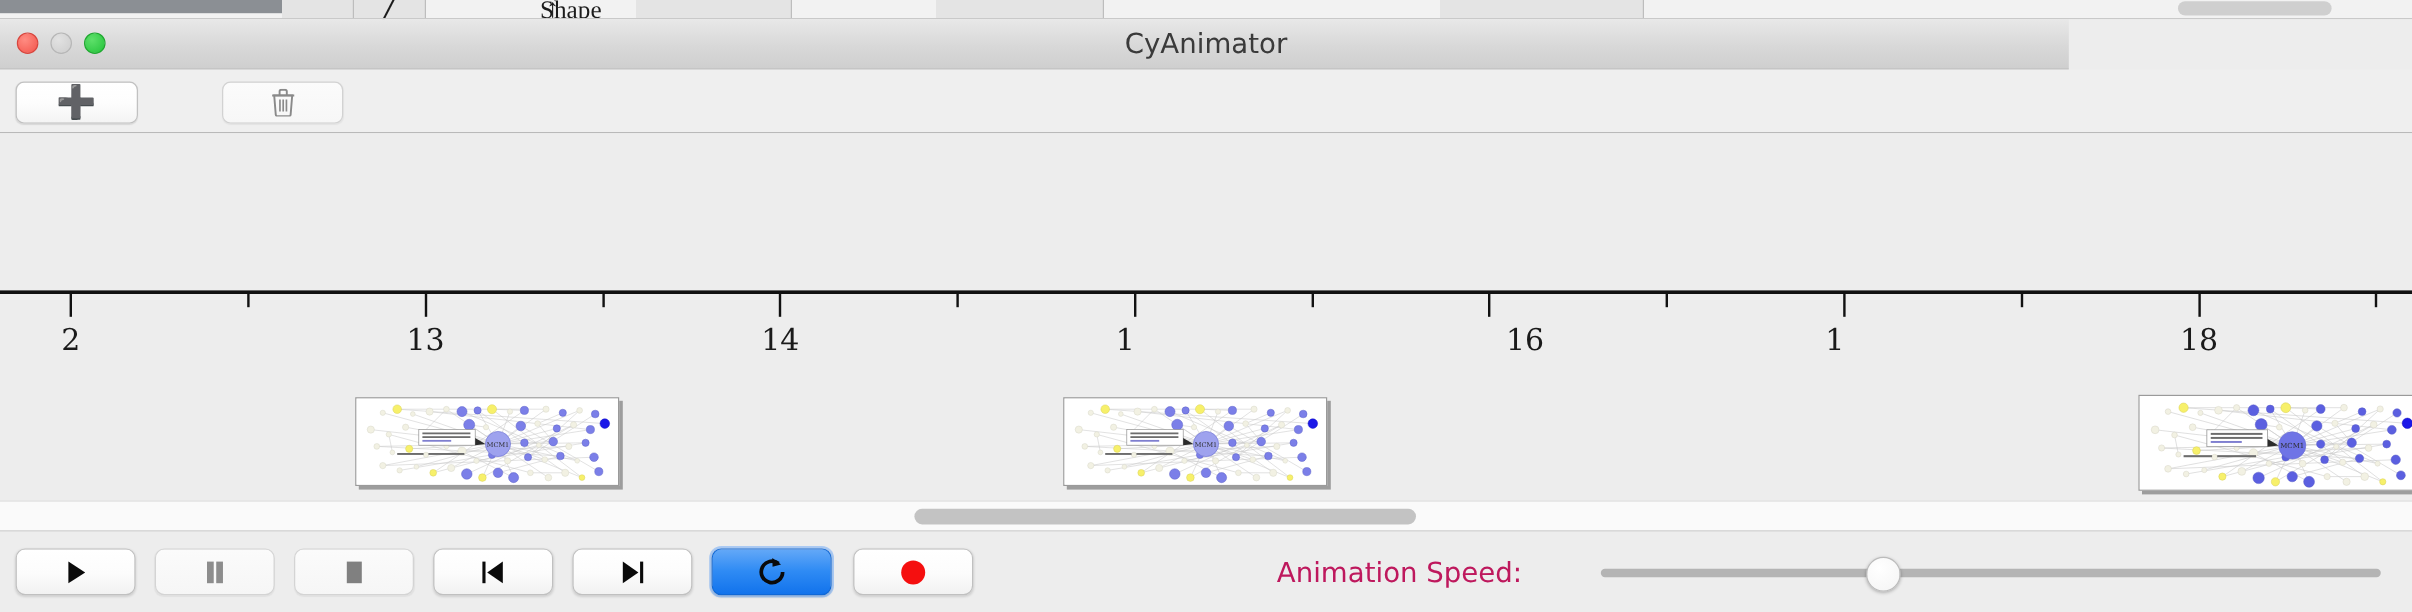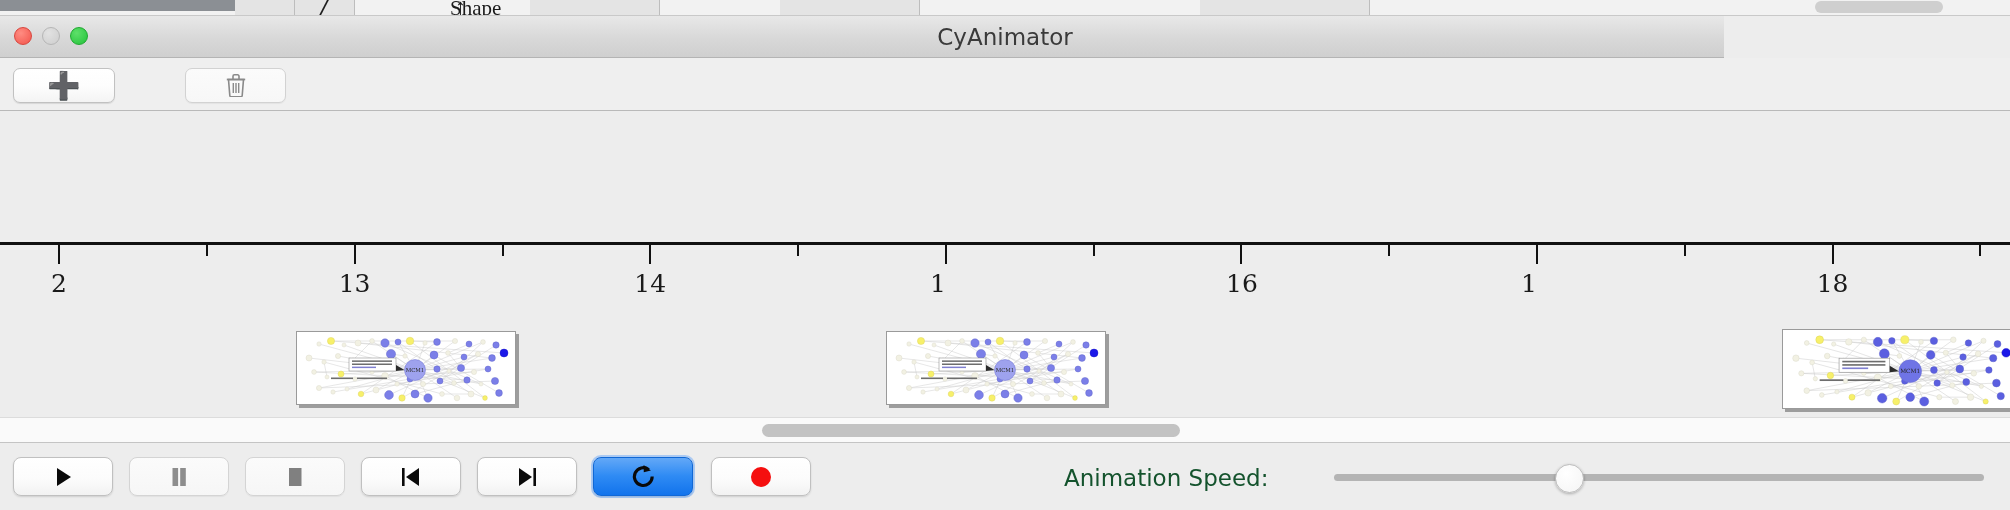--- a/index.html
+++ b/index.html
@@ -256,21 +256,21 @@
   #next-btn   { left: 477px; width: 100px; }
   #loop-btn   { left: 593px; width: 100px; }
   #record-btn { left: 711px; width: 100px; }
 
   .ico { display: block; }
 
   .speed-label {
     position: absolute;
     left: 1064px; top: 22px;
     font-size: 23px;
-    color: #14532d;
+    color: #be185d;
     font-family: "DejaVu Sans", sans-serif;
     white-space: nowrap;
   }
 
   .slider {
     position: absolute;
     left: 1334px; top: 14px;
     width: 650px; height: 39px;
   }
   .slider-track {
@@ -751,21 +751,21 @@
         <div class="tick minor" style="left: 1979.44px;"></div>
         <div class="tick major" style="left: 58.1176px;"></div>
         <div class="tick-label" style="top: 27px; left: 51.1176px;">2</div>
         <div class="tick major" style="left: 353.706px;"></div>
         <div class="tick-label" style="top: 27px; left: 338.706px;">13</div>
         <div class="tick major" style="left: 649.294px;"></div>
         <div class="tick-label" style="top: 27px; left: 634.294px;">14</div>
         <div class="tick major" style="left: 944.882px;"></div>
         <div class="tick-label" style="top: 27px; left: 929.882px;">1</div>
         <div class="tick major" style="left: 1240.47px;"></div>
-        <div class="tick-label" style="top: 27px; left: 1226px;">16</div>
+        <div class="tick-label" style="top: 27px; left: 1255px;">16</div>
         <div class="tick major" style="left: 1536.06px;"></div>
         <div class="tick-label" style="top: 27px; left: 1521.06px;">1</div>
         <div class="tick major" style="left: 1831.65px;"></div>
         <div class="tick-label" style="top: 27px; left: 1816.65px;">18</div>
       </div>
   </div>
 
   <div class="hscroll">
     <div class="hscroll-thumb" id="hscroll-thumb" style="left: 762px; width: 418px;"></div>
   </div>

